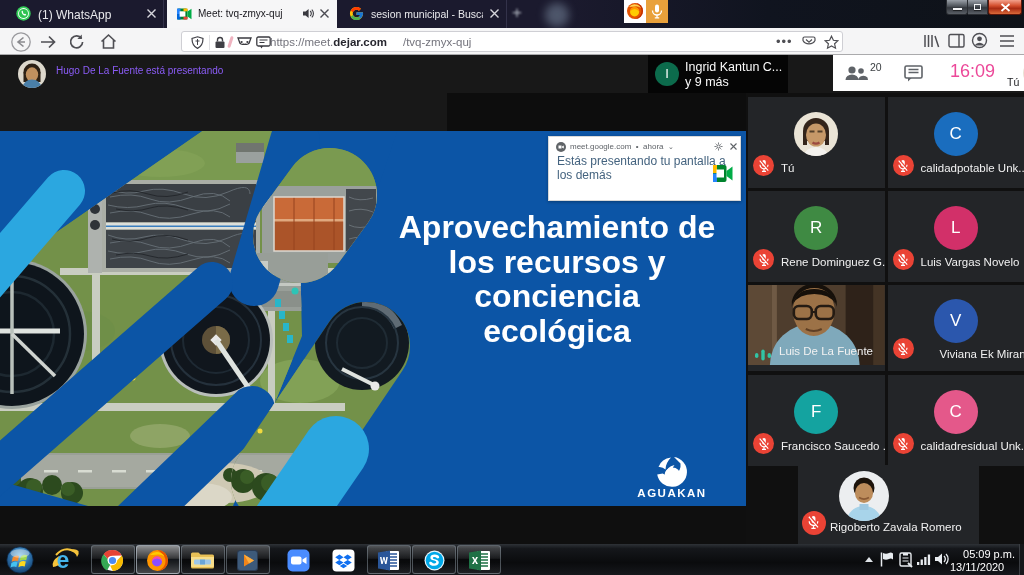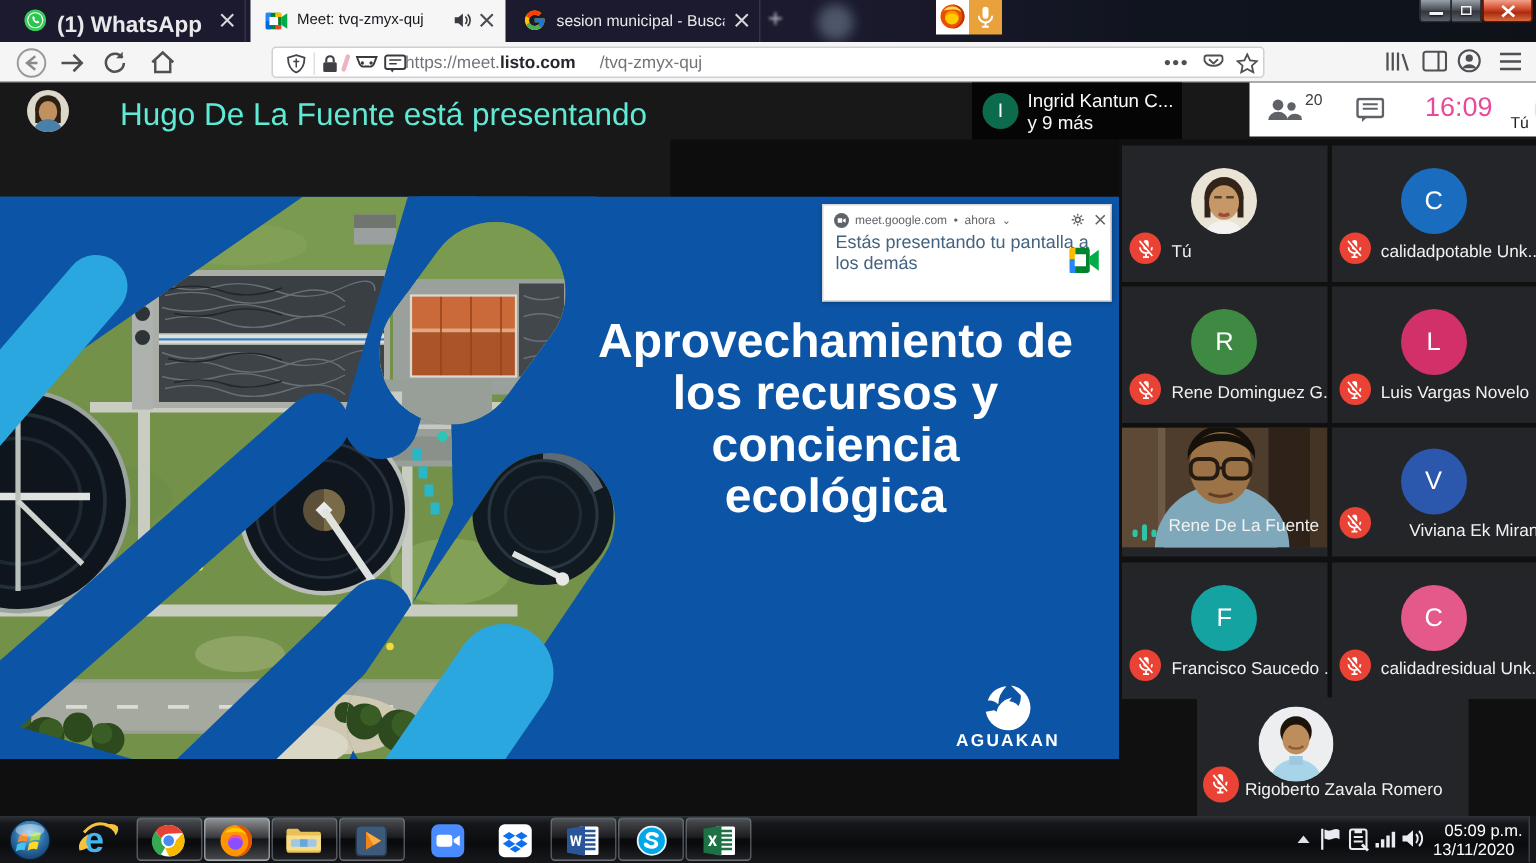--- a/index.html
+++ b/index.html
@@ -20,21 +20,21 @@
 
   <div class="abs" id="tabbar" style="left:0;top:0;width:1024px;height:28px;background:linear-gradient(90deg,#1b1a2e 0%,#1b1a2e 55%,#10141f 75%,#0e1218 100%);">
 
     <div class="abs" style="left:0;top:0;width:164px;height:28px;border-right:1px solid #33324a;">
       <svg class="abs" style="left:16px;top:6px;" width="15" height="15" viewBox="0 0 15 15">
         <circle cx="7.5" cy="7.5" r="7.2" fill="#35cf5a"></circle>
         <circle cx="7.5" cy="7.5" r="5.4" fill="#fff"></circle>
         <circle cx="7.5" cy="7.5" r="4.6" fill="#2fc351"></circle>
         <path d="M5.6 5.2c.5-.6 1-.4 1.2 0l.4.8c.1.3-.1.6-.3.8.2.6.8 1.1 1.4 1.3.2-.2.5-.5.8-.3l.8.5c.4.2.4.8-.2 1.1-1.6.9-4.4-1.7-4.1-4.2z" fill="#fff"></path>
       </svg>
-      <span class="abs" style="left:38px;top:8px;font-size:15px;color:#e9e9ec;font-weight:bold;">(1) WhatsApp</span>
+      <span class="abs" style="left:38px;top:8px;font-size:12px;color:#e9e9ec;">(1) WhatsApp</span>
       <svg class="abs" style="left:146px;top:8px;" width="11" height="11" viewBox="0 0 11 11">
           <path d="M1.5 1.5 L9.5 9.5 M9.5 1.5 L1.5 9.5" stroke="#d6d6dc" stroke-width="1.4"></path>
         </svg>
     </div>
 
     <div class="abs" style="left:167px;top:0;width:170px;height:28px;background:#f6f6f7;">
       <svg class="abs" style="left:10px;top:7px;" width="15" height="14" viewBox="0 0 15 14">
         <rect x="0" y="1.5" width="10.5" height="11" rx="1.5" fill="#00832d"></rect>
         <rect x="0" y="1.5" width="3.5" height="5.5" fill="#2684fc"></rect>
         <rect x="0" y="7" width="3.5" height="5.5" fill="#0066da"></rect>
@@ -133,21 +133,21 @@
       <svg class="abs" style="left:55px;top:4px;" width="15" height="13" viewBox="0 0 15 13">
         <path d="M1 2 h13 l-1.5 4 a3 3 0 0 1 -4 2.2 a3 3 0 0 1 -2 0 a3 3 0 0 1 -4 -2.2 z" fill="none" stroke="#3a3a40" stroke-width="1.3"></path>
         <circle cx="4.6" cy="6" r="1.1" fill="#3a3a40"></circle>
           <circle cx="10.4" cy="6" r="1.1" fill="#3a3a40"></circle>
       </svg>
       <svg class="abs" style="left:74px;top:4px;" width="15" height="13" viewBox="0 0 15 13">
         <rect x="0.8" y="1" width="13.4" height="9" rx="1.5" fill="none" stroke="#3a3a40" stroke-width="1.3"></rect>
         <path d="M3.5 4 h8 M3.5 6.5 h5" stroke="#3a3a40" stroke-width="1.1"></path>
         <path d="M4 10 l1.5 2.4 1.5-2.4" fill="#3a3a40"></path>
       </svg>
-      <span class="abs" style="left:88px;top:4px;font-size:11.5px;color:#73737c;">https://meet.<b style="color:#26262e;font-weight:700;">listo.com</b><span style="color:#73737c;margin-left:16px;">/tvq-zmyx-quj</span></span>
+      <span class="abs" style="left:88px;top:4px;font-size:11.5px;color:#73737c;">https://meet.<b style="color:#26262e;font-weight:700;">dejar.com</b><span style="color:#73737c;margin-left:16px;">/tvq-zmyx-quj</span></span>
 
       <span class="abs" style="left:594px;top:2px;font-size:13px;color:#4f4f54;letter-spacing:1px;">•••</span>
       <svg class="abs" style="left:620px;top:4px;" width="14" height="13" viewBox="0 0 14 13">
         <path d="M1 2.5 a1.5 1.5 0 0 1 1.5 -1.5 h9 a1.5 1.5 0 0 1 1.5 1.5 v2 a6.5 5.5 0 0 1 -12 0 z" fill="none" stroke="#4f4f54" stroke-width="1.2"></path>
         <path d="M4 3.5 l3 2.8 3 -2.8" stroke="#4f4f54" stroke-width="1.2" fill="none"></path>
       </svg>
       <svg class="abs" style="left:642px;top:3px;" width="15" height="15" viewBox="0 0 15 15">
         <path d="M7.5 1.2 L9.4 5.3 L13.9 5.8 L10.6 8.8 L11.5 13.2 L7.5 11 L3.5 13.2 L4.4 8.8 L1.1 5.8 L5.6 5.3 Z" fill="none" stroke="#4f4f54" stroke-width="1.2"></path>
       </svg>
     </div>
@@ -397,21 +397,21 @@
           </clipPath>
         </defs>
       <g clip-path="url(#hav)">
         <rect width="28" height="28" fill="#ddd8cc"></rect>
         <circle cx="14" cy="12" r="8.5" fill="#2c2014"></circle>
         <path d="M5.5 12 h17 v10 h-17 z" fill="#2c2014"></path>
         <ellipse cx="14" cy="14.5" rx="6.2" ry="7.2" fill="#c0905e"></ellipse>
         <path d="M4.5 28 a9.5 8.5 0 0 1 19 0 z" fill="#4a7fa8"></path>
       </g>
     </svg>
-    <span class="abs" style="left:56px;top:10px;font-size:21px;color:#5eead4;margin-left:24px;">Hugo De La Fuente está presentando</span>
+    <span class="abs" style="left:56px;top:10px;font-size:10px;color:#8b5cf6;">Hugo De La Fuente está presentando</span>
 
     <div class="abs" style="left:648px;top:0;width:140px;height:38px;background:#050505;">
       <div class="abs" style="left:7px;top:7px;width:24px;height:24px;border-radius:50%;background:#0c6b4c;color:#fff;font-size:13px;text-align:center;line-height:24px;">I</div>
       <span class="abs" style="left:37px;top:5px;font-size:12.5px;color:#fafafa;white-space:nowrap;">Ingrid Kantun C...</span>
       <span class="abs" style="left:37px;top:20px;font-size:12.5px;color:#fafafa;">y 9 más</span>
     </div>
 
     <div class="abs" style="left:833px;top:0;width:236px;height:36px;background:#ffffff;">
       <svg class="abs" style="left:10px;top:9px;" width="26" height="18" viewBox="0 0 26 18">
         <circle cx="9" cy="6" r="3.6" fill="#5f6368"></circle>
@@ -523,21 +523,21 @@
         <rect x="68" y="21" width="18" height="13" rx="5" fill="none" stroke="#241b13" stroke-width="2.6"></rect>
         <path d="M64 27 h4" stroke="#241b13" stroke-width="2"></path>
         <path d="M58 44 q8 4 16 0" stroke="#5f3f24" stroke-width="2" fill="none"></path>
         <path d="M28 78 q38 -16 76 0 l0 4 l-76 0 z" fill="#7fa9bb"></path>
       </svg>
       <svg class="abs" style="left:6px;bottom:9px;" width="18" height="14" viewBox="0 0 18 14">
         <rect x="1" y="5" width="3.4" height="5" rx="1.7" fill="#31c4a4"></rect>
         <rect x="7.3" y="1.5" width="3.4" height="11" rx="1.7" fill="#31c4a4"></rect>
         <rect x="13.6" y="5" width="3.4" height="5" rx="1.7" fill="#31c4a4"></rect>
       </svg>
-      <span class="pname" style="left:31px;">Rene De La Fuente</span>
+      <span class="pname" style="left:31px;">Luis De La Fuente</span>
     </div>
     <div class="tile" style="left:141.5px;top:192px;height:86px;">
       <div class="avat lett" style="background:#2b57ad;top:14px;">V</div>
       <div class="micoff" style="bottom:12px;"><svg width="12" height="14" viewBox="0 0 12 14">
             <rect x="4.2" y="1" width="3.6" height="6.5" rx="1.8" fill="#fff"></rect>
             <path d="M2 5.8 a4 4 0 0 0 8 0 M6 9.8 v2.2 M4 12.4 h4" stroke="#fff" stroke-width="1.2" fill="none"></path>
             <path d="M1.8 1.5 L10.4 11.5" stroke="#fff" stroke-width="1.5"></path>
             <path d="M2.6 0.9 L11.2 10.9" stroke="#ea4335" stroke-width="1.2"></path>
           </svg></div>
       <span class="pname" style="bottom:11px;margin-left:19px;">Viviana Ek Miranda</span>
@@ -701,17 +701,17 @@
       <rect x="1" y="9" width="2.3" height="3" fill="#e8ecf0"></rect>
       <rect x="4.6" y="6.5" width="2.3" height="5.5" fill="#e8ecf0"></rect>
       <rect x="8.2" y="4" width="2.3" height="8" fill="#e8ecf0"></rect>
       <rect x="11.8" y="1.5" width="2.3" height="10.5" fill="#e8ecf0"></rect>
     </svg>
     <svg class="abs" style="left:934px;top:8px;" width="16" height="14" viewBox="0 0 16 14">
       <path d="M1 5 h3 L8 1.5 v11 L4 9 H1 z" fill="#e8ecf0"></path>
       <path d="M10 4 a4.5 4.5 0 0 1 0 6 M12 2 a7 7 0 0 1 0 10" stroke="#e8ecf0" stroke-width="1.3" fill="none"></path>
     </svg>
     <span class="abs" style="left:955px;top:4px;width:60px;text-align:right;font-size:11px;color:#fff;">05:09 p.m.</span>
-    <span class="abs" style="left:950px;top:16.5px;width:65px;text-align:center;font-size:11px;color:#fff;">13/11/2020</span>
+    <span class="abs" style="left:950px;top:16.5px;width:65px;text-align:left;font-size:11px;color:#fff;">13/11/2020</span>
     <div class="abs" style="left:1019px;top:0;width:5px;height:31px;background:#15171a;border-left:1px solid #3a3d42;"></div>
   </div>
 
 </div>
 
 </body></html>

